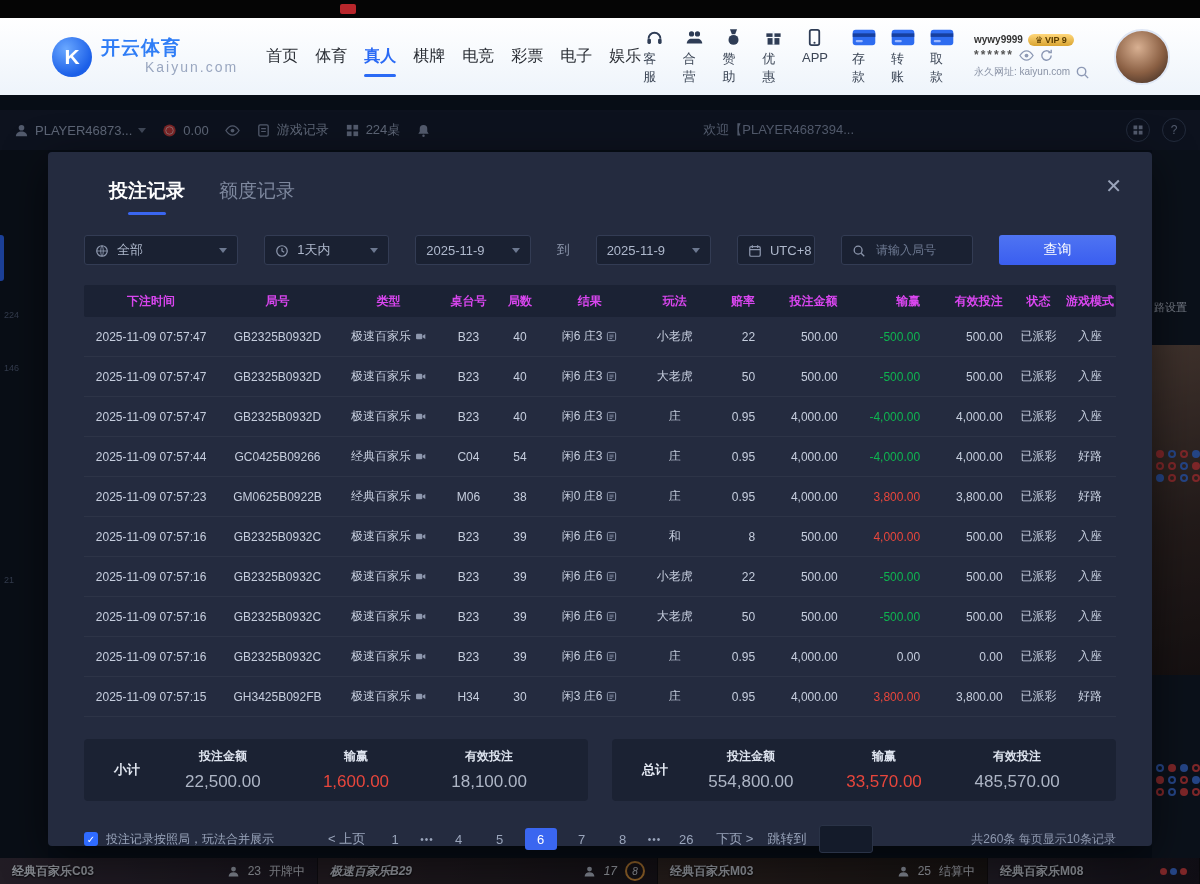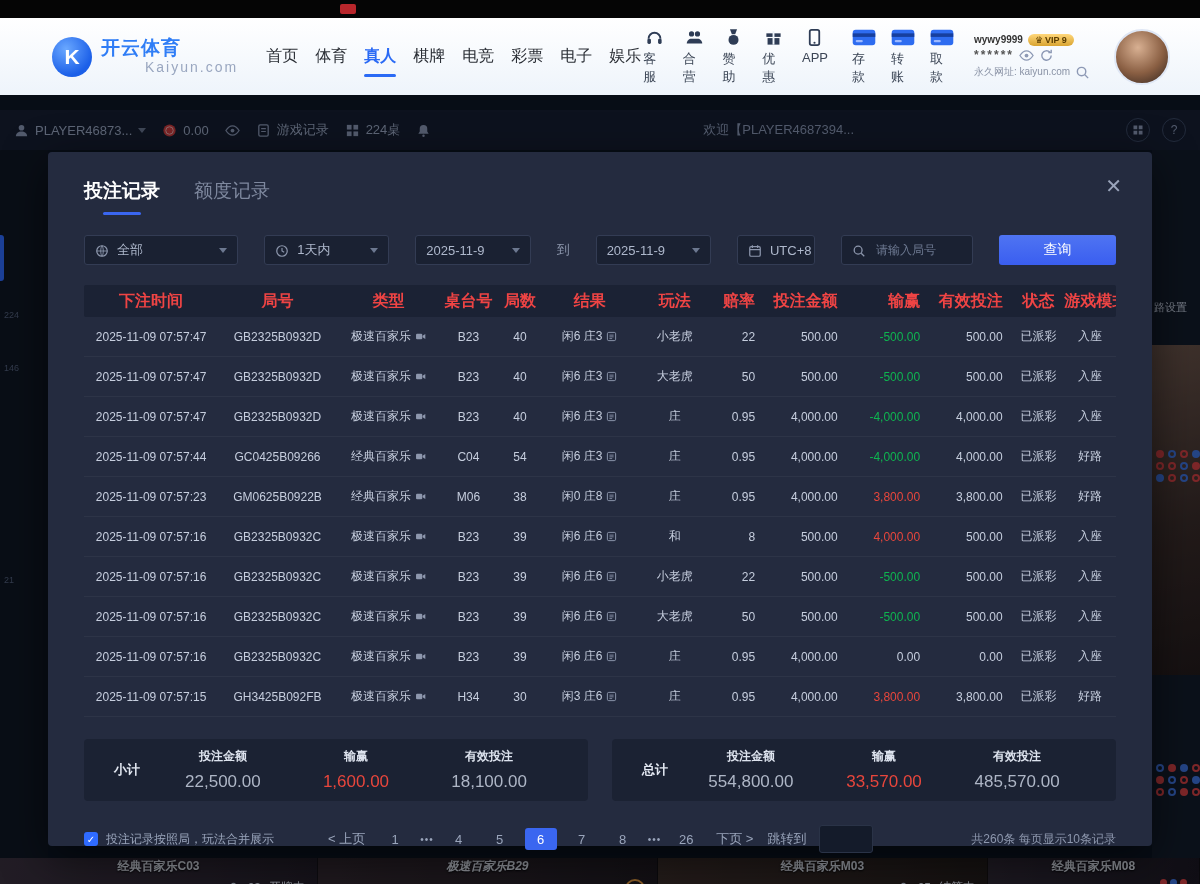--- a/index.html
+++ b/index.html
@@ -61,57 +61,57 @@
   .road-settings{position:absolute;top:150px;left:2px;font-size:11px;color:#c6cede;white-space:nowrap;}
   .dealer-video{position:absolute;top:195px;left:0;right:0;height:330px;background:linear-gradient(165deg,#6b5346,#3a2b26 55%,#241a18);}
   .dot-grid{position:absolute;left:4px;display:grid;grid-template-columns:repeat(4,10px);grid-auto-rows:10px;gap:2px;}
   .dg1{top:300px;} .dg2{bottom:60px;}
   .dot{width:8px;height:8px;border-radius:50%;}
   .dot.r{border:2px solid #d84040;box-sizing:border-box;} .dot.b{border:2px solid #3f74e0;box-sizing:border-box;}
   .dot.rf{background:#d84040;} .dot.bf{background:#3f74e0;}
 
   .bottom-videos{position:absolute;left:0;right:0;bottom:0;height:26px;display:flex;z-index:1;}
   .video-cell{display:flex;align-items:center;gap:4px;padding:0 12px;box-sizing:border-box;color:#e8ecf4;font-size:12px;
-              border-right:1px solid rgba(0,0,0,.65);overflow:hidden;white-space:nowrap;cursor:pointer;flex-direction:column;}
+              border-right:1px solid rgba(0,0,0,.65);overflow:hidden;white-space:nowrap;cursor:pointer;}
   .v0{background:linear-gradient(90deg,#3a2f3a,#241d26);}
   .v1{background:linear-gradient(90deg,#33272c,#1e181c);font-style:italic;}
   .v2{background:linear-gradient(90deg,#3a2b25,#221a16);}
   .v3{background:linear-gradient(90deg,#2e2630,#1b161e);}
   .v-name{font-weight:bold;text-shadow:0 1px 2px #000;}
   .v-right{margin-left:auto;display:flex;align-items:center;gap:8px;}
   .v-right .ic{width:13px;height:13px;color:#cfd6e4;}
   .v-timer{width:16px;height:16px;border:2px solid #e89b3c;border-radius:50%;font-size:10px;display:flex;align-items:center;justify-content:center;box-sizing:content-box;}
   .v-beads{display:inline-flex;gap:3px;}
   .v-beads i{width:7px;height:7px;border-radius:50%;display:inline-block;}
 
   .scrim{position:absolute;inset:0;background:rgba(2,5,10,0.42);z-index:2;}
 
   
   .modal{position:absolute;left:48px;top:57px;width:1104px;height:694px;background:#242b3f;border-radius:4px;z-index:3;
          box-shadow:0 12px 44px rgba(0,0,0,.55);padding:0 36px;box-sizing:border-box;color:#c6cede;}
   .modal-head{display:flex;align-items:flex-end;padding-top:26px;position:relative;}
   .tabs{display:flex;gap:34px;}
   .tab{font-size:19px;color:#7e889e;padding-bottom:11px;position:relative;cursor:pointer;}
-  .tab.active{color:#fff;font-weight:bold;}
+  .tab.active{color:#fff;font-weight:bold;margin-left:25px;}
   .tab.active::after{content:"";position:absolute;left:50%;transform:translateX(-50%);bottom:0;width:38px;height:3px;background:#3a66f0;border-radius:2px;}
   .close{position:absolute;right:-6px;top:24px;color:#9aa4ba;font-size:20px;cursor:pointer;line-height:1;}
 
   .filters{display:flex;align-items:center;gap:26px;margin-top:20px;}
   .control{height:30px;background:#1a2132;border:1px solid #333c54;border-radius:3px;display:flex;align-items:center;
            padding:0 10px;gap:8px;color:#aeb8cc;font-size:13px;box-sizing:border-box;cursor:pointer;}
   .control .ic{width:14px;height:14px;color:#8d97ad;}
   .grow{flex:1;}
   .w-cat{width:158px;} .w-range{width:128px;} .w-date{width:118px;} .w-tz{width:78px;} .w-search{width:132px;}
   .to-label{color:#8d97ad;font-size:13px;}
   .search-input{background:transparent;border:none;outline:none;color:#aeb8cc;font-size:12px;width:86px;font-family:inherit;}
   .search-input::placeholder{color:#6e7a92;}
   .query-btn{margin-left:auto;width:120px;height:30px;background:linear-gradient(180deg,#4f74f2,#3a5ef0);border:none;border-radius:3px;
              color:#fff;font-size:14px;cursor:pointer;font-family:inherit;}
 
-  .thead{margin-top:20px;height:32px;background:#1b2234;display:flex;align-items:center;font-size:16px;color:#ef4444;
+  .thead{margin-top:20px;height:32px;background:#1b2234;display:flex;align-items:center;font-size:12px;color:#d946ef;
          font-weight:bold;border-radius:2px;}
   .trow{height:39px;display:flex;align-items:center;font-size:12px;color:#c6cede;border-bottom:1px solid rgba(255,255,255,.045);}
   .cell{box-sizing:border-box;text-align:center;overflow:hidden;white-space:nowrap;}
   .c0{flex:0 0 13%;} .c1{flex:0 0 11.5%;} .c2{flex:0 0 10%;} .c3{flex:0 0 5.5%;} .c4{flex:0 0 4.5%;}
   .c5{flex:0 0 9%;} .c6{flex:0 0 7.5%;} .c7{flex:0 0 5%;text-align:right;padding-right:10px;}
   .c8{flex:0 0 8%;text-align:right;padding-right:10px;} .c9{flex:0 0 8%;text-align:right;padding-right:10px;}
   .c10{flex:0 0 8%;text-align:right;padding-right:10px;} .c11{flex:0 0 5%;} .c12{flex:0 0 5%;}
   .cell-ic{width:11px;height:11px;color:#8d97ad;margin-left:4px;cursor:pointer;}
   .win-green{color:#0eb550;} .win-red{color:#e8463c;}
 

